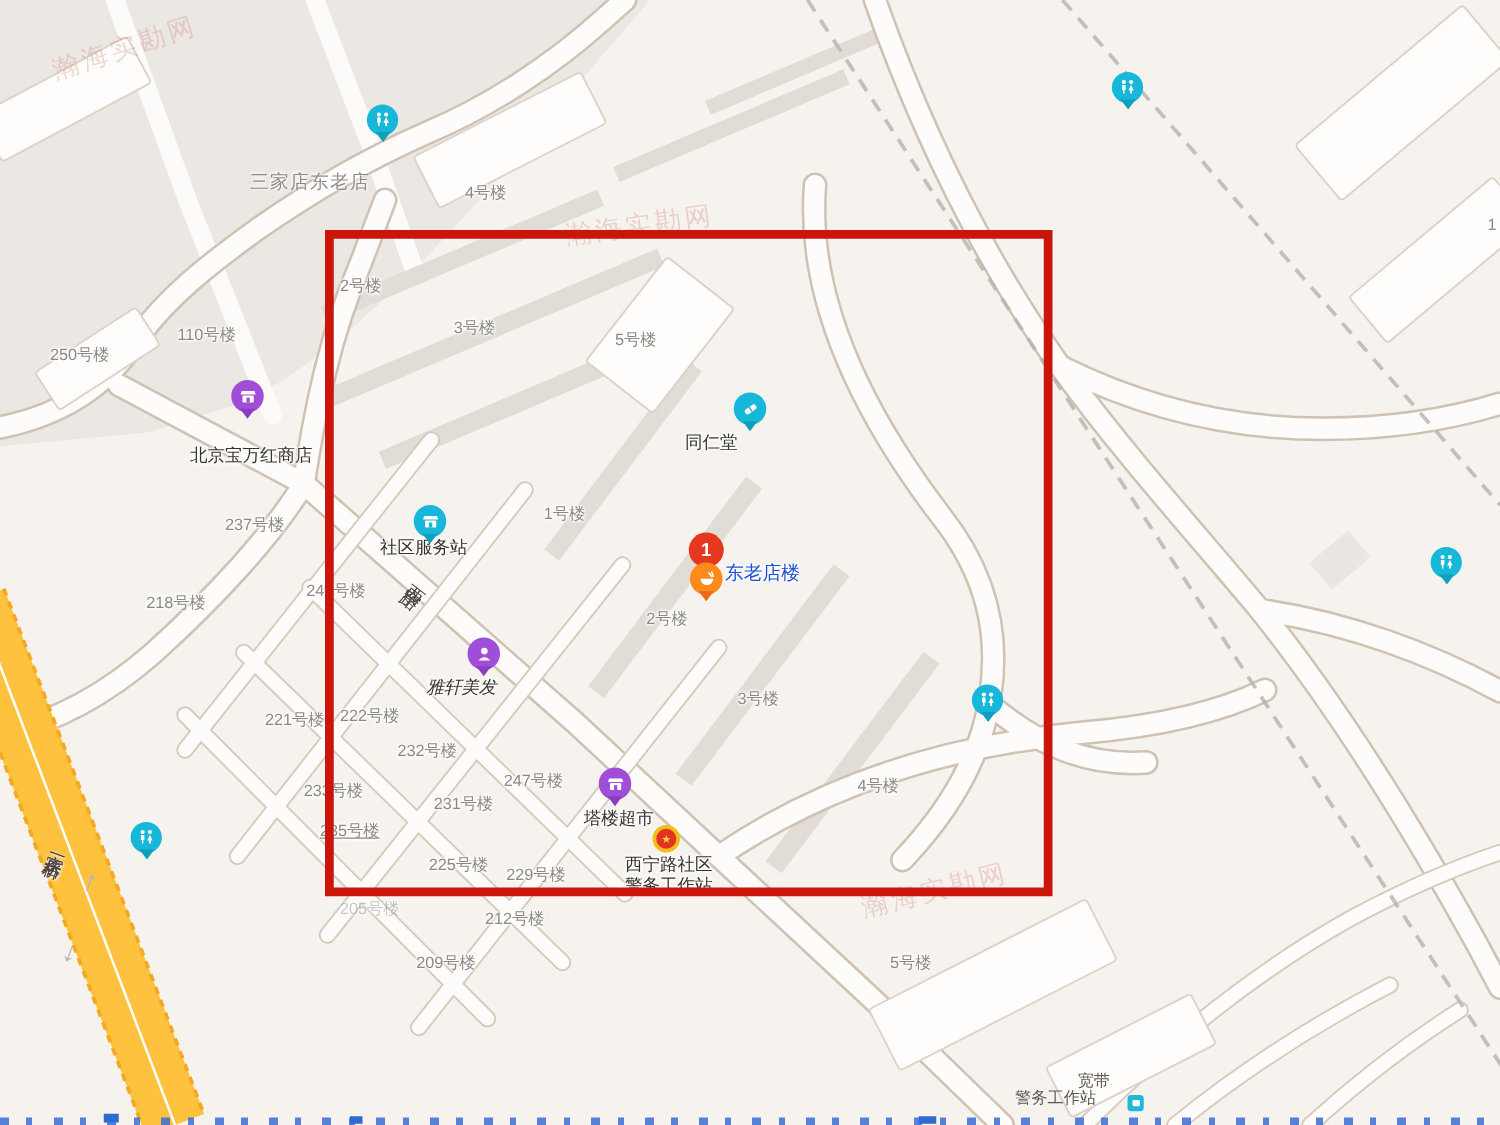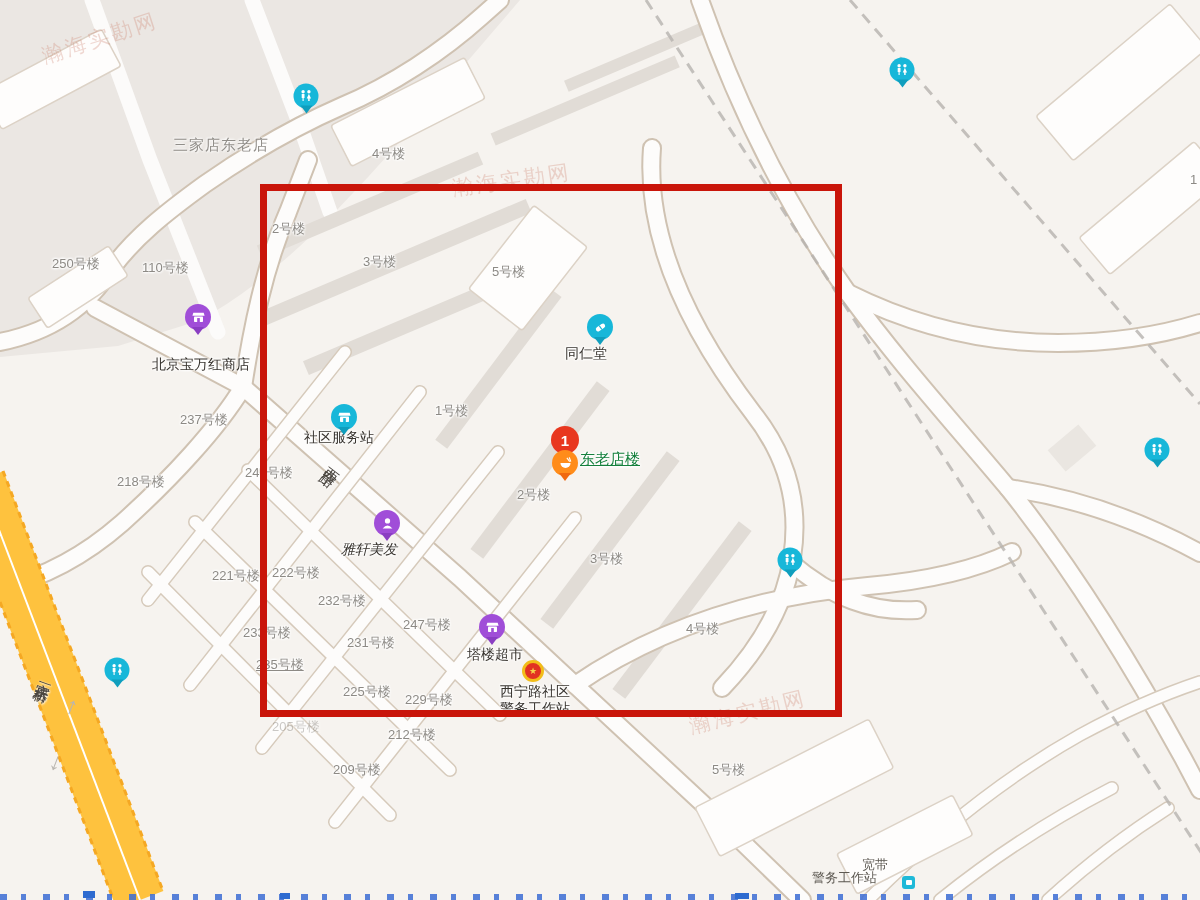--- a/index.html
+++ b/index.html
@@ -8,21 +8,21 @@
   #base-svg{position:absolute;left:0;top:0;z-index:1;}
   .layer{position:absolute;left:0;top:0;width:100%;height:100%;}
   #labels-layer{z-index:20;pointer-events:none;}
   #pins-layer{z-index:30;}
   .blabel{position:absolute;font-size:13px;color:#8d8a85;white-space:nowrap;
     text-shadow:-1px -1px 2px #fff,1px -1px 2px #fff,-1px 1px 2px #fff,1px 1px 2px #fff;}
   .area-label{position:absolute;font-size:15px;color:#918e89;white-space:nowrap;letter-spacing:1px;
     text-shadow:-1px -1px 2px #fff,1px 1px 2px #fff;}
   .plabel{position:absolute;font-size:14px;color:#37332e;white-space:pre-line;line-height:17px;
     text-shadow:-1px -1px 2px #fff,1px -1px 2px #fff,-1px 1px 2px #fff,1px 1px 2px #fff;}
-  .plabel.big{font-size:15px;color:#15803d;text-decoration:underline;}
+  .plabel.big{font-size:15px;color:#1d4ed8;}
   .rlabel{position:absolute;writing-mode:vertical-rl;font-size:15px;color:#4a453f;letter-spacing:2px;
     transform-origin:top left;text-shadow:0 0 2px rgba(255,255,255,.9),1px 1px 2px rgba(255,255,255,.9);}
   .hlabel{position:absolute;font-size:13px;color:#5d5952;z-index:5;white-space:nowrap;}
   .fwm{position:absolute;font-size:21px;color:rgba(206,130,108,.30);white-space:nowrap;letter-spacing:3px;}
   .pin{position:absolute;width:26px;height:26px;border-radius:50%;transform:translate(-50%,-50%);
     display:flex;align-items:center;justify-content:center;z-index:30;cursor:pointer;}
   .pin::after{content:"";position:absolute;top:100%;left:50%;transform:translateX(-50%) translateY(-3px);
     border:6px solid transparent;border-top:8px solid currentColor;border-bottom:0;}
   .pin svg{width:15px;height:15px;display:block;}
   .pin.toilet{width:25px;height:25px;}
@@ -144,22 +144,22 @@
 
     <g stroke="#b7b3af" stroke-width="3" stroke-dasharray="11 8" opacity="0.8" fill="none">
       <path d="M646,0 L1232,900"></path>
       <path d="M850,0 L1200,404"></path>
     </g>
   </svg>
 
   <div id="highlight-rect" style="left: 260px; top: 184px; width: 582px; height: 533px; border-color: rgb(201, 21, 10);"></div>
 
   <div id="labels-layer" class="layer">
-    <div class="area-label" style="left:173px;top:136px;text-align:right;">三家店东老店</div>
-  <div class="blabel" style="left: 40px; top: 255px; margin-left: 12px;">250号楼</div>
+    <div class="area-label" style="left:200px;top:136px;text-align:right;">三家店东老店</div>
+  <div class="blabel" style="left: 40px; top: 275px;">250号楼</div>
       <div class="blabel" style="left: 142px; top: 259px;">110号楼</div>
       <div class="blabel" style="left: 372px; top: 145px;">4号楼</div>
       <div class="blabel" style="left: 272px; top: 220px;">2号楼</div>
       <div class="blabel" style="left: 363px; top: 253px;">3号楼</div>
       <div class="blabel" style="left: 492px; top: 263px;">5号楼</div>
       <div class="blabel" style="left: 180px; top: 411px;">237号楼</div>
       <div class="blabel" style="left: 117px; top: 473px;">218号楼</div>
       <div class="blabel" style="left: 245px; top: 464px;">247号楼</div>
       <div class="blabel" style="left: 435px; top: 402px;">1号楼</div>
       <div class="blabel" style="left: 212px; top: 567px;">221号楼</div>
@@ -183,21 +183,21 @@
       <div class="rlabel" style="left: 40px; top: 668px; transform: rotate(20deg);">三家店桥</div>
       <div class="fwm" style="left: 40px; top: 24px; transform: rotate(-18deg);">瀚海实勘网</div>
       <div class="fwm" style="left: 452px; top: 166px; transform: rotate(-8deg);">瀚海实勘网</div>
       <div class="fwm" style="left: 688px; top: 698px; transform: rotate(-14deg);">瀚海实勘网</div>
       <div class="hlabel" style="left: 862px; top: 856px;">宽带</div>
       <div class="hlabel" style="left: 812px; top: 869px;">警务工作站</div>
       <div class="road-arrow" style="left: 66px; top: 692px;">↑</div>
       <div class="road-arrow" style="left: 50px; top: 748px;">↓</div>
       <div class="plabel" style="left: 152px; top: 356px; text-align: center;">北京宝万红商店</div>
       <div class="plabel" style="left: 304px; top: 429px;">社区服务站</div>
-      <div class="plabel" style="left: 565px; top: 345px;">同仁堂</div>
+      <div class="plabel" style="left: 548px; top: 345px;">同仁堂</div>
       <div class="plabel big" style="left: 580px; top: 450px;">东老店楼</div>
       <div class="plabel" style="left: 341px; top: 541px; font-style: italic;">雅轩美发</div>
       <div class="plabel" style="left: 467px; top: 646px;">塔楼超市</div>
       <div class="plabel" style="left: 500px; top: 683px;">西宁路社区
 警务工作站</div>
       <div class="community-icon" style="left: 902px; top: 876px;">
         <i></i>
       </div>
     </div>
 

